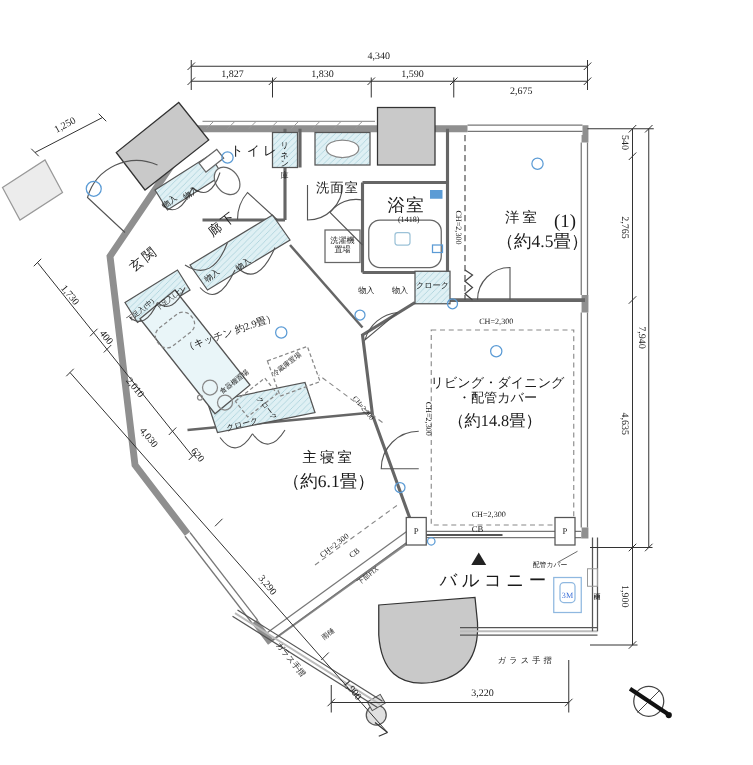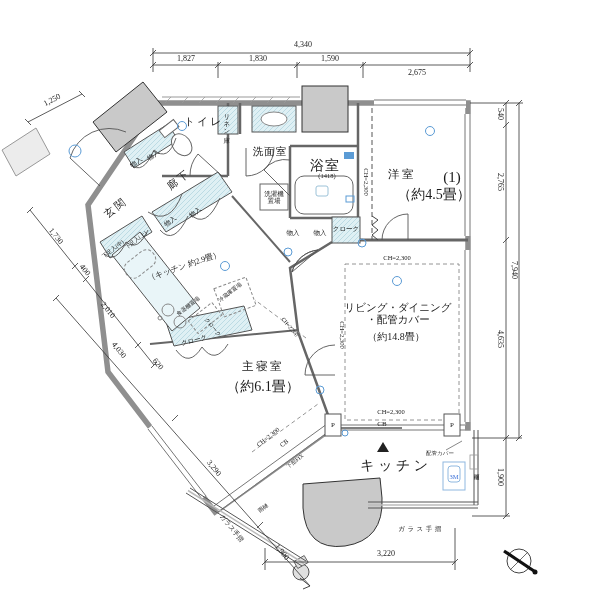--- a/index.html
+++ b/index.html
@@ -2,21 +2,21 @@
 <html><head>
 <meta charset="utf-8">
 <style>
   html,body{margin:0;padding:0;background:#fff;}
   #stage{position:relative;width:602px;height:612px;background:#fff;overflow:hidden;
          font-family:"Liberation Serif","DejaVu Serif",serif;color:#1a1a1a;}
   #plan-svg{position:absolute;left:0;top:0;}
   .lbl{position:absolute;transform:translate(-50%,-50%);white-space:nowrap;
        font-family:"Liberation Serif","DejaVu Serif",serif;color:#1a1a1a;line-height:1.15;}
   .s5{font-size:5.5px;} .s6{font-size:6.5px;} .s7{font-size:7px;} .s8{font-size:8px;}
-  .s9{font-size:14px;text-align:right;} .s95{font-size:10px;} .s10{font-size:10.5px;} .s11{font-size:11.5px;} .s14{font-size:15px;}
+  .s9{font-size:14px;text-align:right;} .s95{font-size:13px;} .s10{font-size:10.5px;} .s11{font-size:11.5px;} .s14{font-size:15px;}
   .ls1{letter-spacing:1px;} .ls2{letter-spacing:2.5px;} .ls3{letter-spacing:3.5px;}
   .r38{transform:translate(-50%,-50%) rotate(-38deg);}
   .rm19{transform:translate(-50%,-50%) rotate(-19deg);}
   .rm15{transform:translate(-50%,-50%) rotate(-15deg);}
   .rm28{transform:translate(-50%,-50%) rotate(-28deg);}
   .r51{transform:translate(-50%,-50%) rotate(51deg);}
   .r90{transform:translate(-50%,-50%) rotate(90deg);}
   .vert{writing-mode:vertical-rl;white-space:normal;}
   .wrap{white-space:normal;width:22px;text-align:center;}
   .blue{color:#3a6fd8;}
@@ -252,32 +252,32 @@
     <line x1="504" y1="551" x2="534" y2="571" stroke="#111" stroke-width="3.2"></line>
     <circle cx="535" cy="572" r="2.5" fill="#111"></circle>
   </g>
 </svg>
 
 <div class="lbl s10 ls2" style="left:204px;top:122px">トイレ</div>
 <div class="lbl s6 vert" style="left:227px;top:120px;transform:translate(-50%,-50%)">リネン庫</div>
 <div class="lbl s10 ls1" style="left:270px;top:152px">洗面室</div>
 <div class="lbl s9 ls1" style="left:325px;top:166px">浴室</div>
 <div class="lbl s6" style="left:327px;top:176px">(1418)</div>
-<div class="lbl s11 ls2" style="left:402px;top:175px">洋室</div>
+<div class="lbl s11 ls2" style="left:418px;top:175px">洋室</div>
 <div class="lbl s14" style="left:452px;top:178px">(1)</div>
 <div class="lbl s9" style="left:434px;top:195px">（約4.5畳）</div>
 <div class="lbl s10 ls2 r38" style="left:116px;top:208px">玄関</div>
 <div class="lbl s10 ls2 r38" style="left:179px;top:180px">廊下</div>
 <div class="lbl s8 rm19" style="left:184px;top:266px">（キッチン 約2.9畳）</div>
 <div class="lbl s10" style="left:398px;top:308px">リビング・ダイニング</div>
 <div class="lbl s10" style="left:398px;top:320px">・配管カバー</div>
 <div class="lbl s95" style="left:396px;top:337px">（約14.8畳）</div>
 <div class="lbl s11 ls2" style="left:263px;top:367px">主寝室</div>
 <div class="lbl s9" style="left:263px;top:387px">（約6.1畳）</div>
-<div class="lbl s9 ls3" style="left:396px;top:466px">キッチン</div>
+<div class="lbl s9 ls3" style="left:396px;top:466px">バルコニー</div>
 
 <div class="lbl s6 wrap" style="left:274px;top:197px">洗濯機置場</div>
 <div class="lbl s6 rm15" style="left:194px;top:340px">クローク</div>
 <div class="lbl s5 r51" style="left:213px;top:327px">クローク</div>
 <div class="lbl s6" style="left:346px;top:229px">クローク</div>
 <div class="lbl s5 r38" style="left:188px;top:306px">食器棚置場</div>
 <div class="lbl s5 r38" style="left:230px;top:292px">冷蔵庫置場</div>
 <div class="lbl s5 r38" style="left:113px;top:249px">下足入(中)</div>
 <div class="lbl s5 r38" style="left:136px;top:240px">下足入(上)</div>
 <div class="lbl s6 r38" style="left:136px;top:162px">物入</div>

